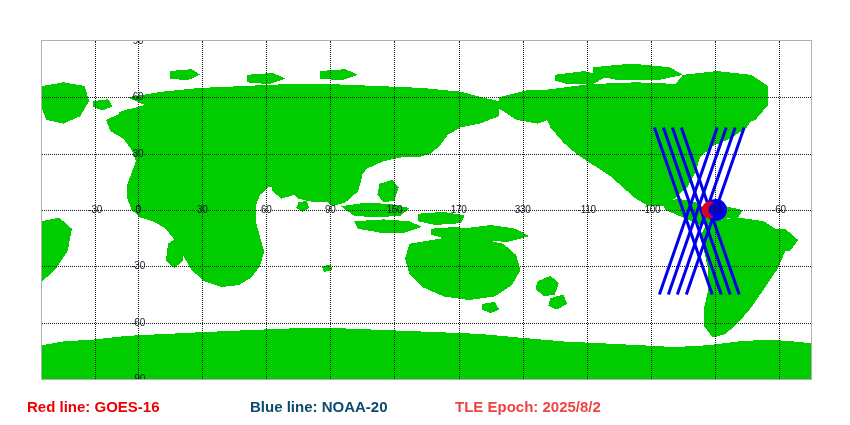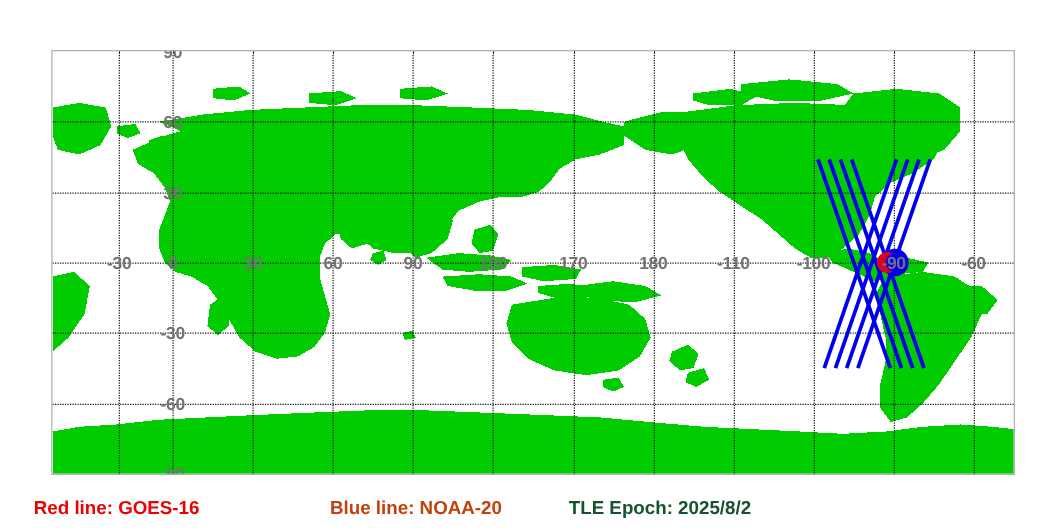--- a/index.html
+++ b/index.html
@@ -51,23 +51,23 @@
     left: 0;
     right: 0;
     height: 0;
     border-top: 1px dotted #1a1a1a;
   }
 
   
   .tick-label {
     position: absolute;
     font-family: "Liberation Sans", sans-serif;
-    font-size: 14px;
-    font-weight: bold;
-    color: #737373;
+    font-size: 10px;
+    font-weight: normal;
+    color: #0f172a;
     white-space: nowrap;
     line-height: 1;
     letter-spacing: -0.3px;
     pointer-events: none;
   }
   .lon-label { transform: translate(-50%, -50%); }
   .lat-label { transform: translate(-50%, -50%); }
 
   
   .sat-marker {
@@ -105,22 +105,22 @@
   .legend-item {
     position: absolute;
     font-family: "Liberation Sans", sans-serif;
     font-size: 15px;
     font-weight: bold;
     white-space: nowrap;
     line-height: 1;
     top: 5px;
   }
   #legend-red  { left: 27px;  color: #ee0000; }
-  #legend-blue { left: 264px; color: #c2410c; }
-  #legend-tle  { left: 455px; color: #14532d; }
+  #legend-blue { left: 250px; color: #0c4a6e; }
+  #legend-tle  { left: 455px; color: #ef4444; }
 </style>
 </head>
 <body>
 
 <div id="map-panel">
 
   <svg id="map-svg" viewBox="0 0 360 180" preserveAspectRatio="none">
     <g fill="#00cc00" stroke="none" shape-rendering="crispEdges">
 
       <path d="M0,162 L10,160 L24,159 L40,157 L58,156 L76,155 L96,154 L118,153 L140,153
@@ -243,21 +243,21 @@
     </g>
   </svg>
 
   <div class="tick-label lon-label" style="left:6.94%;top:50%">-30</div>
   <div class="tick-label lon-label" style="left:12.5%;top:50%">0</div>
   <div class="tick-label lon-label" style="left:20.83%;top:50%">30</div>
   <div class="tick-label lon-label" style="left:29.17%;top:50%">60</div>
   <div class="tick-label lon-label" style="left:37.5%;top:50%">90</div>
   <div class="tick-label lon-label" style="left:45.83%;top:50%">150</div>
   <div class="tick-label lon-label" style="left:54.17%;top:50%">170</div>
-  <div class="tick-label lon-label" style="left:62.5%;top:50%">180</div>
+  <div class="tick-label lon-label" style="left:62.5%;top:50%">330</div>
   <div class="tick-label lon-label" style="left:70.83%;top:50%">-110</div>
   <div class="tick-label lon-label" style="left:79.17%;top:50%">-100</div>
   <div class="tick-label lon-label" style="left:87.5%;top:50%;z-index:8">-90</div>
   <div class="tick-label lon-label" style="left:95.83%;top:50%">-60</div>
 
   <div class="tick-label lat-label" style="left:12.5%;top:0%">90</div>
   <div class="tick-label lat-label" style="left:12.5%;top:16.67%">60</div>
   <div class="tick-label lat-label" style="left:12.5%;top:33.33%">30</div>
   <div class="tick-label lat-label" style="left:12.5%;top:50%">0</div>
   <div class="tick-label lat-label" style="left:12.5%;top:66.67%">-30</div>

